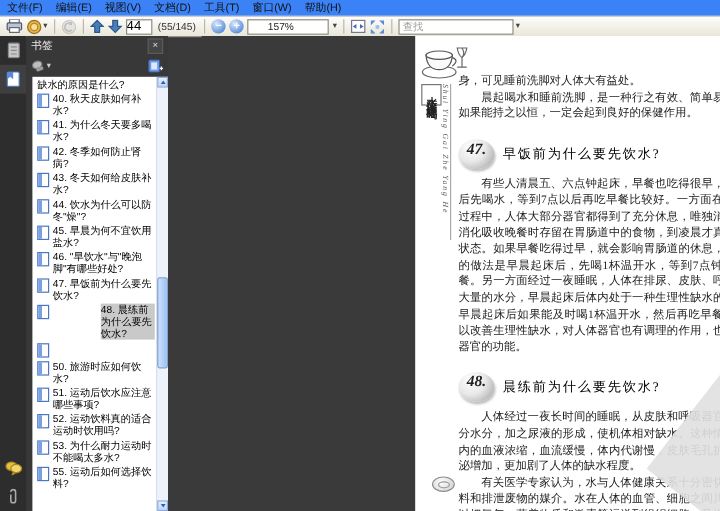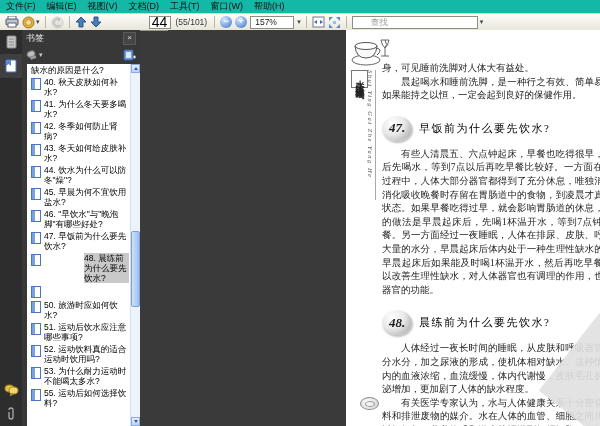--- a/index.html
+++ b/index.html
@@ -1,42 +1,42 @@
 <!DOCTYPE html>
 <html><head>
 <meta charset="utf-8">
 <style>
   html,body{margin:0;padding:0;width:600px;height:426px;overflow:hidden;
     font-family:"Liberation Sans",sans-serif;-webkit-font-smoothing:antialiased;}
   .window{position:relative;width:600px;height:426px;background:#3a3a3a;}
 
   
-  .menubar{height:13px;background:#14b8a6;border-bottom:1px solid #d9d5c6;
+  .menubar{height:13px;background:#3b82f6;border-bottom:1px solid #d9d5c6;
     display:flex;align-items:center;gap:11px;padding:0 6px;font-size:9px;color:#111;}
   .menu-item{cursor:default;white-space:nowrap;}
 
   
   .toolbar{height:16px;background:linear-gradient(#fefdfa,#e9e6d9);
     border-bottom:1px solid #99968a;display:flex;align-items:center;gap:3px;padding:0 5px;}
   .sep{width:1px;height:12px;background:#bcb8a8;margin:0 2px;}
   .tbtn{display:flex;align-items:center;gap:1px;height:14px;cursor:default;}
   .tbtn svg{display:block;}
   .caret{font-size:7px;color:#444;line-height:8px;}
   .disabled{opacity:.38;}
-  .pagebox{width:20px;height:11px;font-size:14px;border:1px solid #8d8d82;
-    background:#fff;text-align:center;padding:0;margin-left:44px;}
+  .pagebox{width:20px;height:11px;font-size:11px;border:1px solid #8d8d82;
+    background:#fff;padding:0;}
   .pageinfo{font-size:8.5px;color:#333;white-space:nowrap;margin:0 2px;}
   .zoombox{width:34px;height:11px;border:1px solid #8d8d82;background:#fff;
-    font-size:8.5px;display:flex;align-items:center;padding:0 4px;color:#222;}
+    font-size:8.5px;display:flex;align-items:center;padding:0 16px;color:#222;}
   .roundbtn{width:12px;height:12px;border-radius:50%;
     background:radial-gradient(circle at 35% 30%,#d9e8fb,#6d9be0 65%,#3668b0);
     color:#fff;font-size:9px;line-height:11px;text-align:center;font-weight:bold;}
   .findwrap{display:flex;align-items:center;gap:2px;}
   .findbox{width:88px;height:11px;border:1px solid #8d8d82;background:#fff;
-    font-size:8.5px;padding:0 18px;color:#222;}
+    font-size:8.5px;padding:0 3px;color:#222;}
   .findbox::placeholder{color:#9a9a9a;}
 
   
   .main{position:absolute;top:30px;left:0;right:0;bottom:0;display:flex;}
 
   
   .tabstrip{width:22px;background:#2d2d2d;display:flex;flex-direction:column;align-items:center;flex:0 0 22px;}
   .tab{width:22px;height:24px;display:flex;align-items:center;justify-content:center;cursor:default;}
   .tab.active{background:#3f3f3f;}
   .spacer{flex:1;}
@@ -79,21 +79,21 @@
   .vpinyin{position:absolute;left:21px;top:40px;writing-mode:vertical-rl;
     font-size:6.5px;font-style:italic;color:#555;letter-spacing:1.5px;height:130px;
     border-right:1px solid #aaa;padding-right:1px;}
 
   .text-col{position:absolute;left:36px;top:32px;right:6px;}
   .body-p{margin:0;font-size:9.5px;line-height:13.6px;text-align:justify;}
   .indent{text-indent:2em;}
   .sec{margin-top:13px;margin-bottom:7px;display:flex;align-items:center;gap:7px;}
   .badge{flex:0 0 30px;width:30px;height:25px;border-radius:50%;
     background:radial-gradient(circle at 35% 28%,#ffffff 0%,#e8e8e8 45%,#9a9a9a 100%);
-    box-shadow:1px 2px 2px rgba(0,0,0,.25);display:flex;align-items:center;justify-content:center;}
+    box-shadow:1px 2px 2px rgba(0,0,0,.25);display:flex;align-items:flex-start;justify-content:center;}
   .badge i{font-family:"Liberation Serif",serif;font-style:italic;font-weight:bold;font-size:13px;color:#222;}
   .sec-title{font-weight:normal;font-size:11px;letter-spacing:1.5px;color:#000;}
 
   .ornament{position:absolute;left:14px;bottom:16px;width:17px;height:11px;border:1px solid #8b8b8b;
     border-radius:50%;background:radial-gradient(circle at 40% 35%,#fdfdfd,#cfcfcf);}
   .ornament::after{content:"";position:absolute;left:4px;top:3px;width:8px;height:4px;
     border:1px solid #9a9a9a;border-radius:50%;}
 
   .wm{position:absolute;right:-30px;bottom:-16px;width:118px;height:142px;background:#e1e1e1;
     transform:rotate(38deg);opacity:.9;}
@@ -146,21 +146,21 @@
       <svg width="12" height="12" viewBox="0 0 12 12">
         <path d="M6 1 L11 6 H8 V11 H4 V6 H1 Z" fill="#4a7ebb" stroke="#2a578d"></path>
       </svg>
     </span>
     <span class="tbtn">
       <svg width="12" height="12" viewBox="0 0 12 12">
         <path d="M6 11 L1 6 H4 V1 H8 V6 H11 Z" fill="#4a7ebb" stroke="#2a578d"></path>
       </svg>
     </span>
     <input class="pagebox" value="44" style="">
-    <span class="pageinfo">(55/101)</span>
+    <span class="pageinfo">(55/145)</span>
     <span class="sep"></span>
     <span class="roundbtn">−</span>
     <span class="roundbtn">+</span>
     <span class="zoombox">
       <span>157%</span>
     </span>
     <span class="caret">▾</span>
     <span class="sep"></span>
     <span class="tbtn">
       <svg width="13" height="12" viewBox="0 0 13 12">

